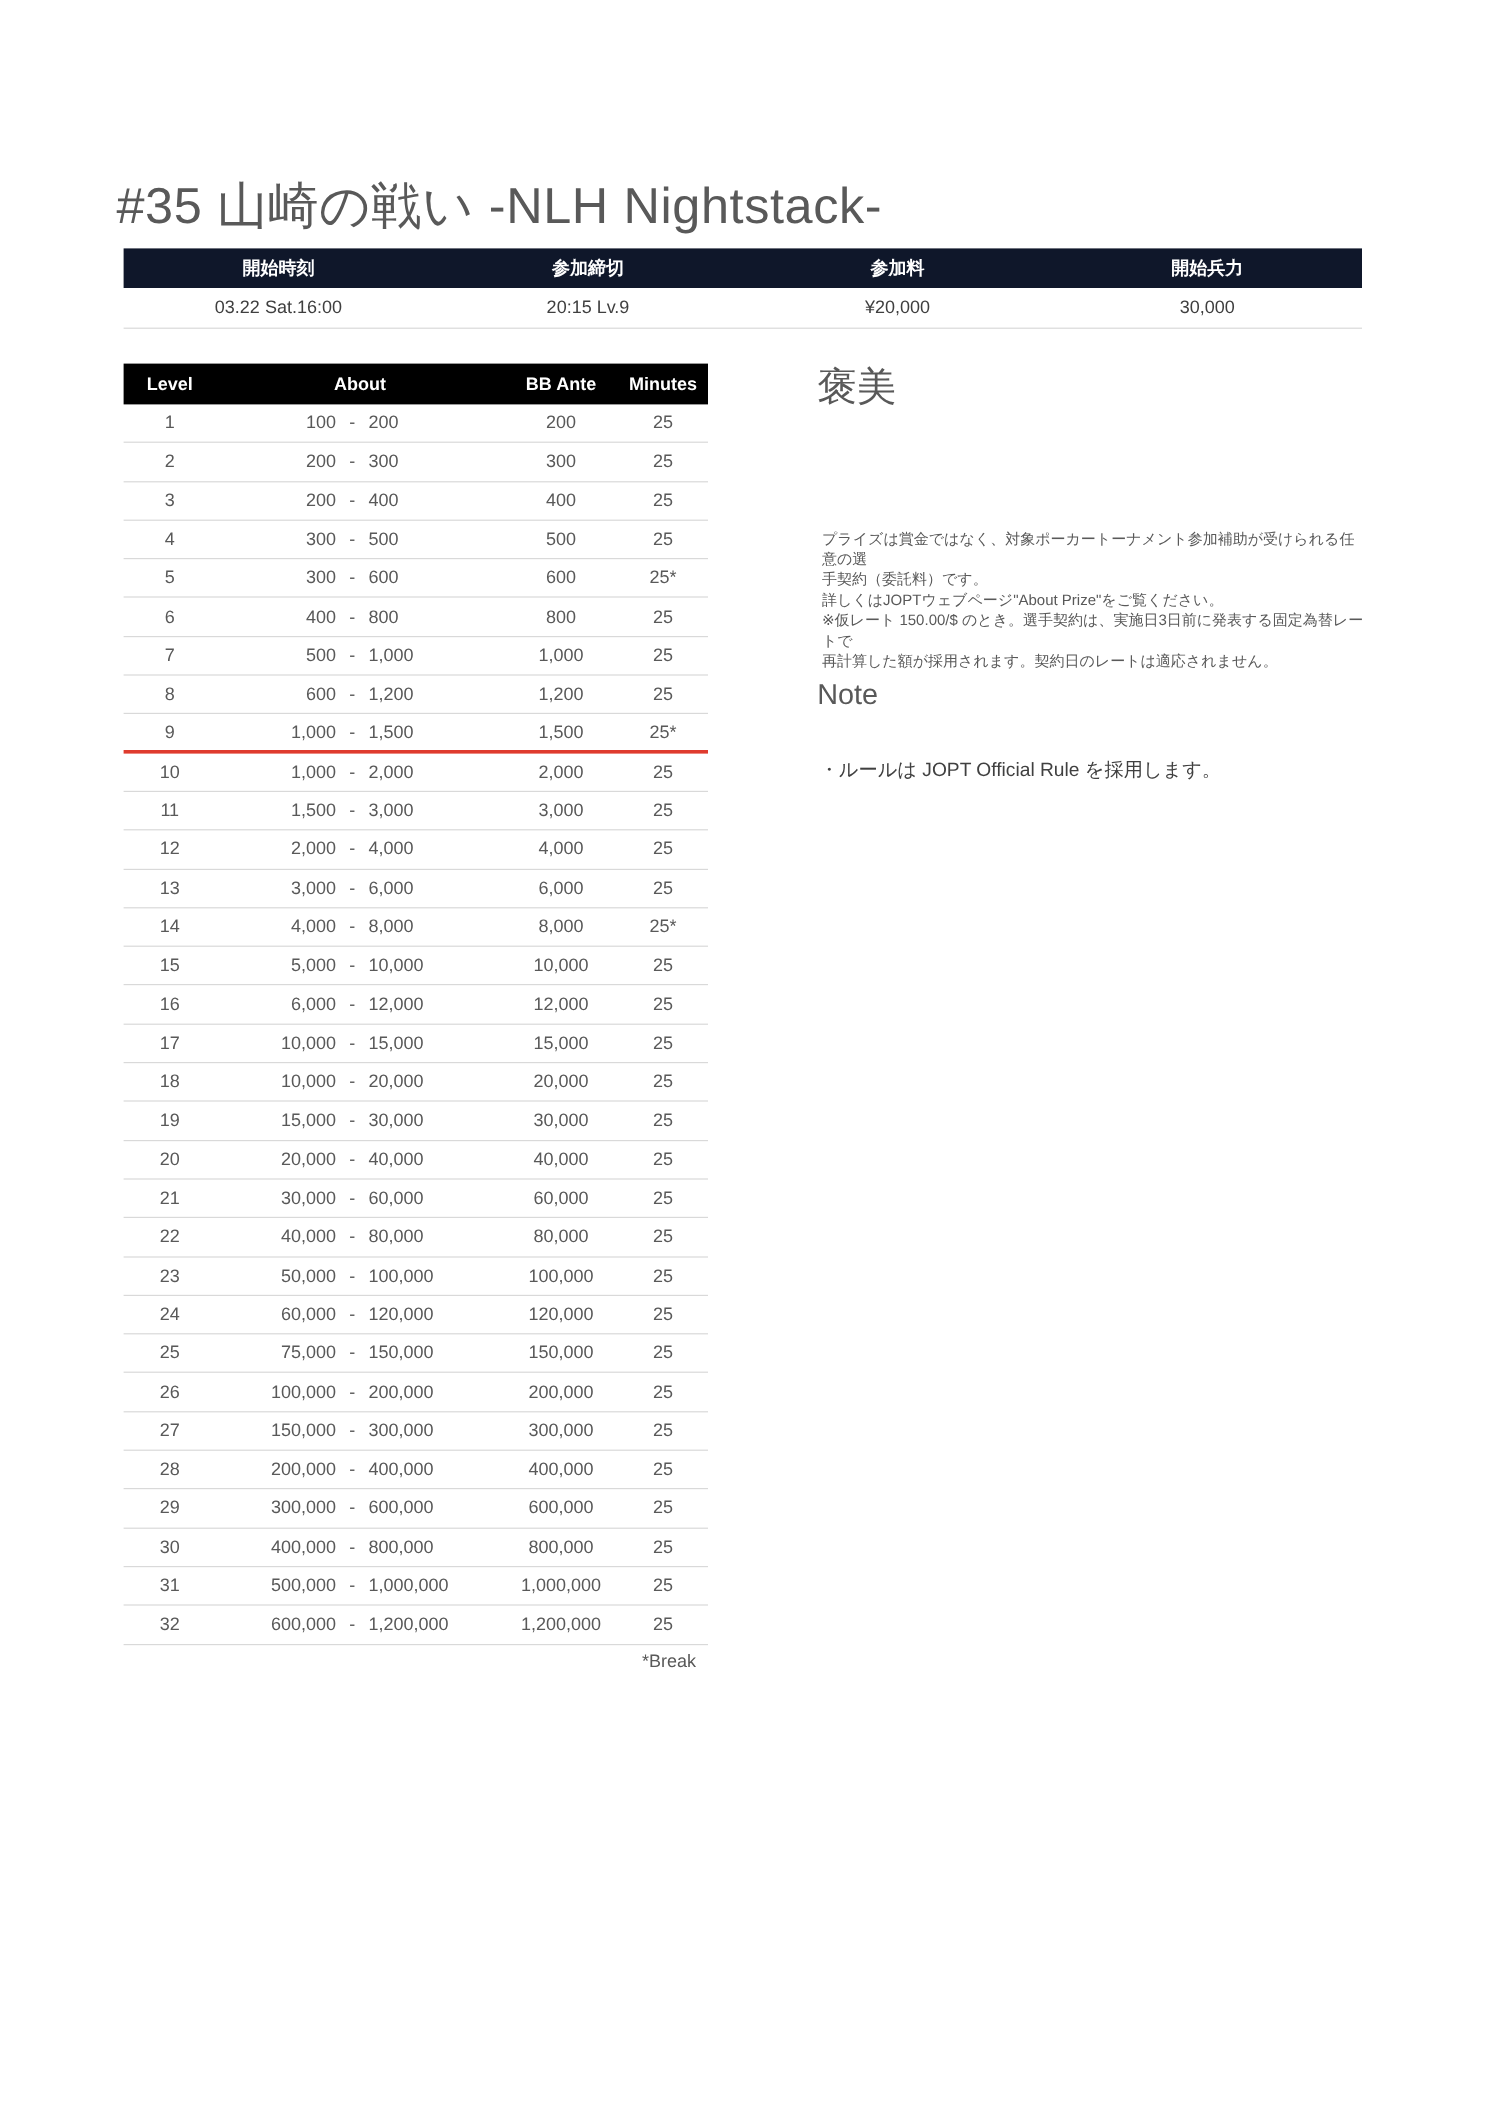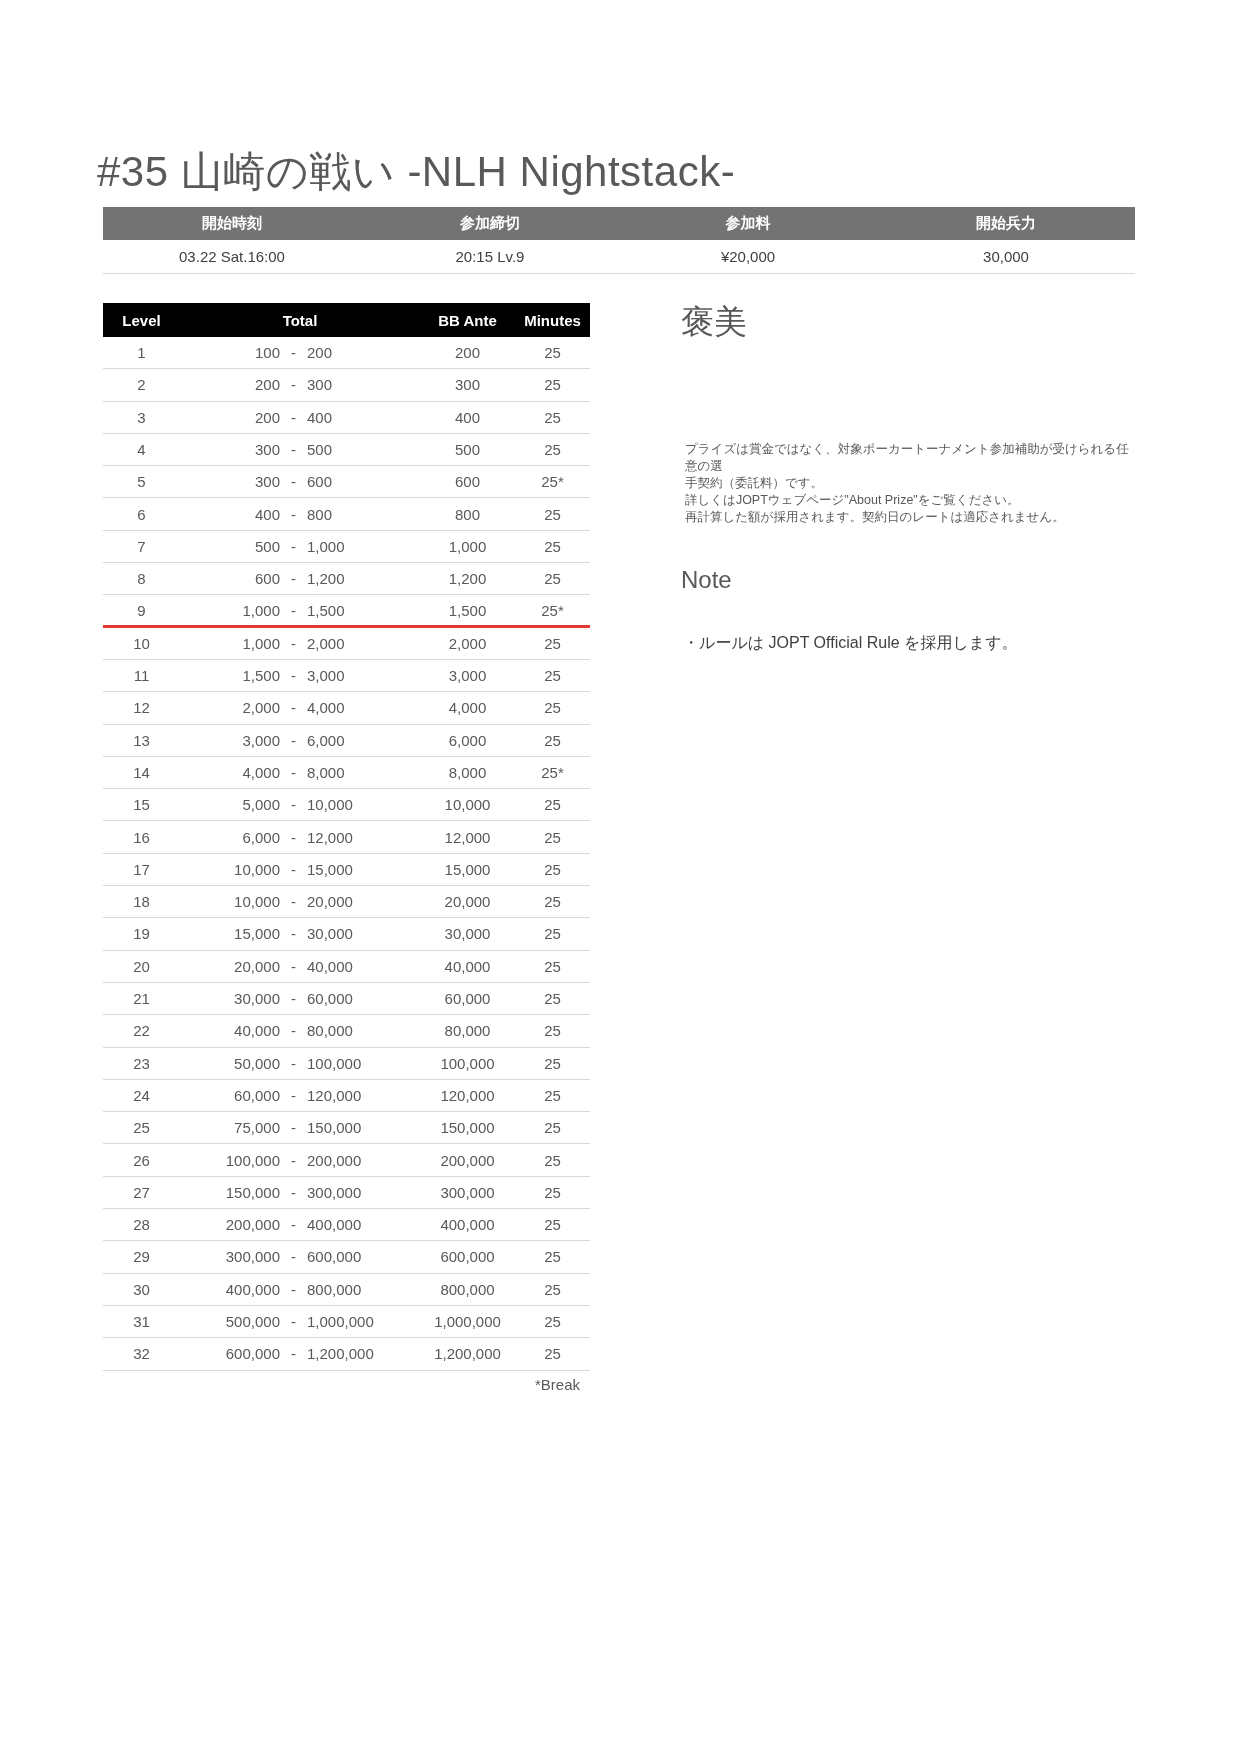--- a/index.html
+++ b/index.html
@@ -23,21 +23,21 @@
     letter-spacing: 0.5px;
     white-space: nowrap;
   }
   
   .info-bar {
     position: absolute;
     left: 103px;
     top: 207px;
     width: 1032px;
     height: 33px;
-    background: #737373;
+    background: #0f172a;
     display: grid;
     grid-template-columns: repeat(4, 1fr);
     align-items: center;
   }
   .info-bar > div {
     color: #ffffff;
     font-size: 15px;
     font-weight: 600;
     text-align: center;
   }
@@ -185,21 +185,21 @@
   <div class="info-values">
     <div>03.22 Sat.16:00</div>
     <div>20:15 Lv.9</div>
     <div>¥20,000</div>
     <div>30,000</div>
   </div>
 
   <div class="structure">
     <div class="st-header">
       <div>Level</div>
-      <div>Total</div>
+      <div>About</div>
       <div>BB Ante</div>
       <div>Minutes</div>
     </div>
     <div id="st-body">
         <div class="trow">
           <div class="c-level">1</div>
           <div class="c-sb">100</div>
           <div class="c-dash">-</div>
           <div class="c-bb">200</div>
           <div class="c-ante">200</div>
@@ -455,20 +455,21 @@
         </div>
       </div>
   </div>
   <div class="break-note">*Break</div>
 
   <div class="prize-heading">褒美</div>
   <div class="prize-notes" id="prize-notes">
       <div>プライズは賞金ではなく、対象ポーカートーナメント参加補助が受けられる任意の選</div>
       <div>手契約（委託料）です。</div>
       <div>詳しくはJOPTウェブページ"About Prize"をご覧ください。</div>
+      <div>※仮レート 150.00/$ のとき。選手契約は、実施日3日前に発表する固定為替レートで</div>
       <div>再計算した額が採用されます。契約日のレートは適応されません。</div>
     </div>
 
   <div class="note-heading">Note</div>
   <div class="note-items" id="note-items">
       <div>・ルールは JOPT Official Rule を採用します。</div>
     </div>
 
 </div>
 

